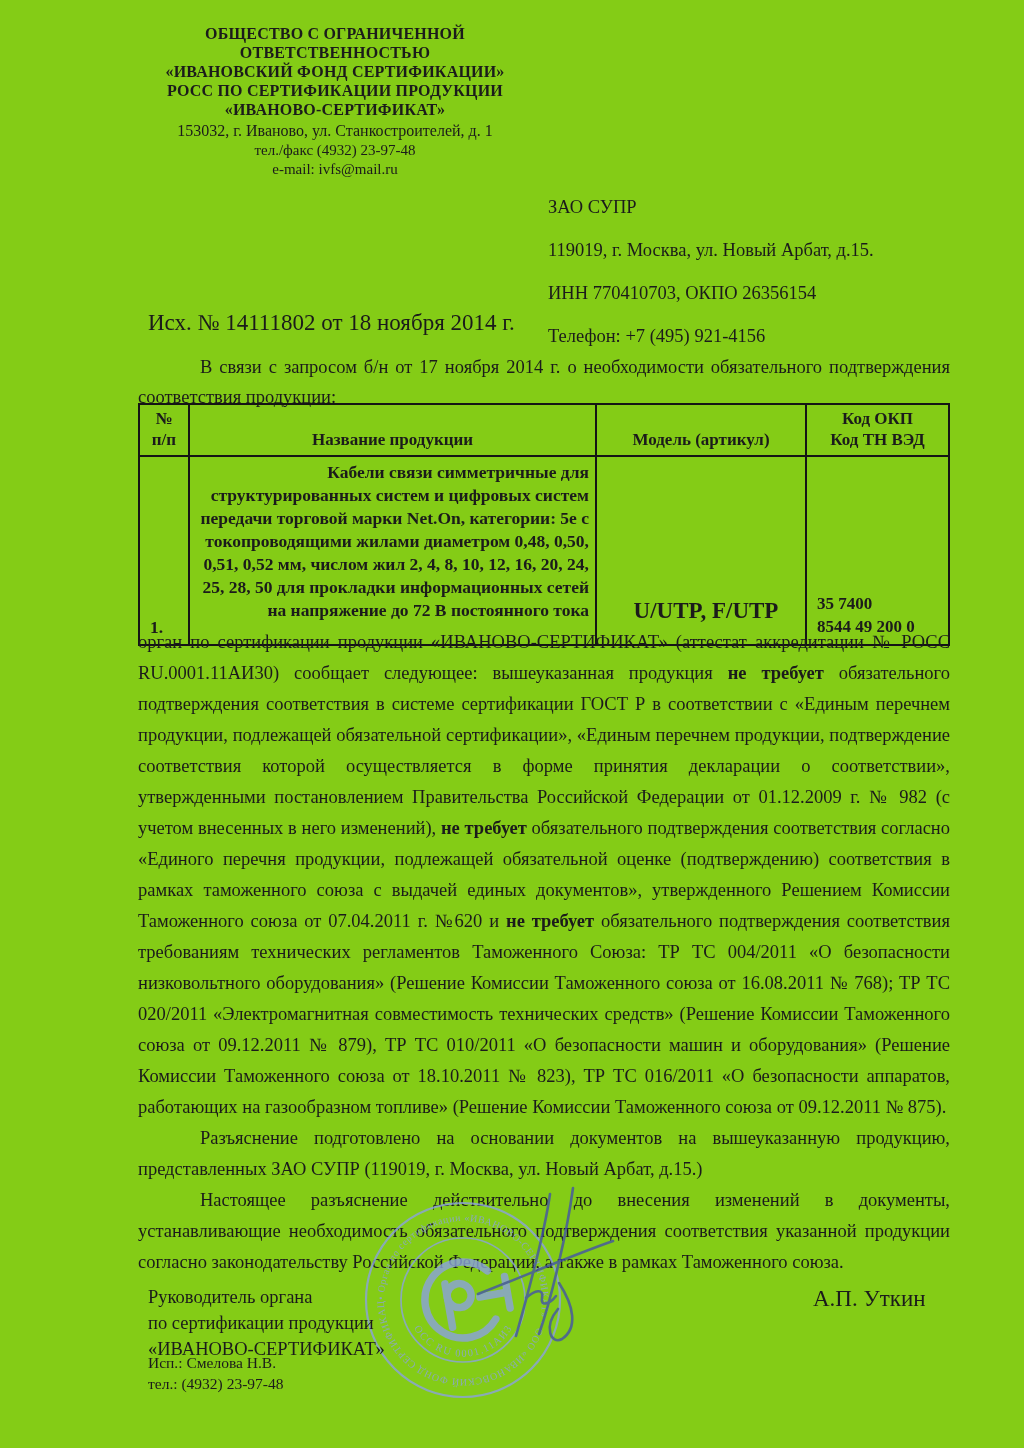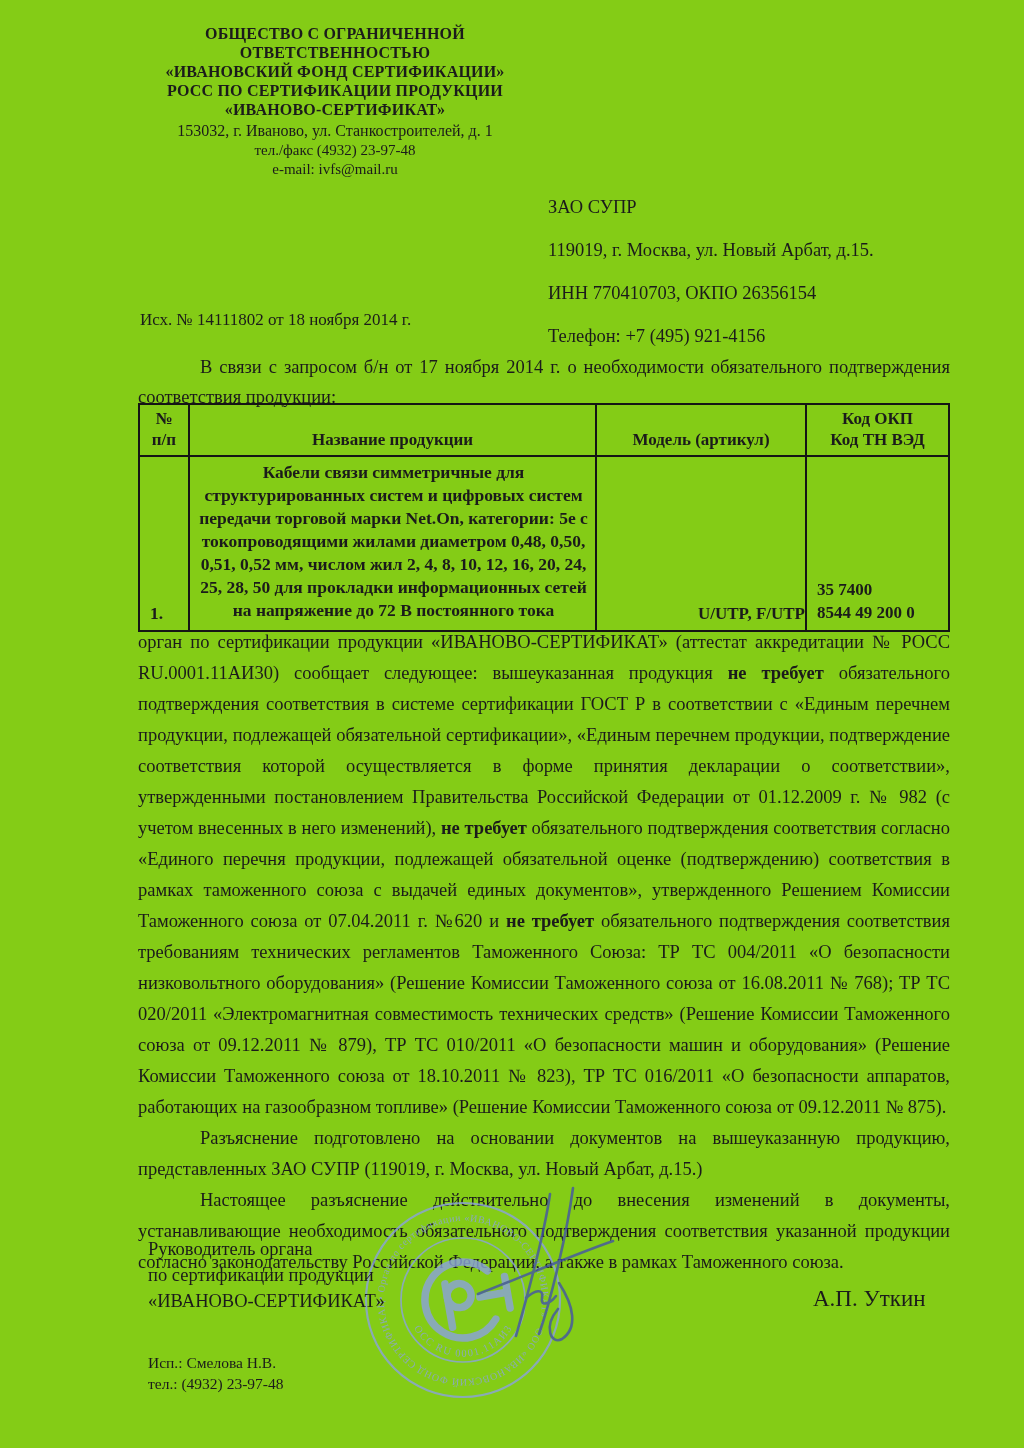--- a/index.html
+++ b/index.html
@@ -13,47 +13,47 @@
     position:absolute; left:148px; top:24px; width:374px;
     text-align:center;
   }
   .letterhead .lh-bold { font-weight:bold; font-size:16px; line-height:19px; letter-spacing:.2px; }
   .letterhead .lh-addr { font-size:16px; line-height:20px; margin-top:2px; }
   .letterhead .lh-tel  { font-size:15px; line-height:19px; }
   .letterhead .lh-mail { font-size:15px; line-height:19px; }
   .recipient { position:absolute; left:548px; top:178px; font-size:18.5px; }
   .recipient .r-name { margin-bottom:10px; }
   .recipient .r-line { line-height:27px;margin-top:16px; }
-  .outgoing { position:absolute; left:140px; top:310px; font-size:17px; }
+  .outgoing { position:absolute; left:148px; top:310px; font-size:23px; }
   .intro {
     position:absolute; left:138px; top:352px; width:812px;
     font-size:18.5px; line-height:30px; text-align:justify; text-indent:62px;
   }
   table.products {
     position:absolute; left:138px; top:403px; width:810px;
     border-collapse:collapse; table-layout:fixed;
   }
   table.products td {
     border:2px solid #151515; vertical-align:bottom; font-weight:bold;
   }
   table.products .hdr td { text-align:center; font-size:17px; line-height:21px; padding:3px 2px 5px 2px; }
   table.products .c-num  { width:50px; }
   table.products .c-name { width:407px; }
   table.products .c-model{ width:210px; }
   table.products .c-code { width:143px; }
-  .cell-name { font-size:17.5px; line-height:23px; padding:4px 6px 8px 8px; text-align:center; }
+  .cell-name { font-size:17.5px; line-height:23px; padding:4px 6px 22px 8px; text-align:right; }
   .cell-num  { font-size:17.5px; padding:0 0 6px 10px; text-align:left; }
-  .cell-model{ font-size:17px; padding:0 0 6px 10px; text-align:right; }
+  .cell-model{ font-size:23px; padding:0 0 20px 10px; text-align:center; }
   .cell-code { font-size:17px; line-height:23px; padding:0 0 6px 10px; text-align:left;margin-left:48px; }
   .bodytext {
     position:absolute; left:138px; top:627px; width:812px;
     font-size:18.5px; line-height:31px; text-align:justify;
   }
   .bodytext p.ind { text-indent:62px; }
-  .sig-title { position:absolute; left:148px; top:1236px; font-size:18.5px; line-height:26px; }
+  .sig-title { position:absolute; left:148px; top:1284px; font-size:18.5px; line-height:26px; }
   .sig-name  { position:absolute; left:813px; top:1286px; font-size:23px; }
   .executor  { position:absolute; left:148px; top:1352px; font-size:15.5px; line-height:21px; }
   .stamp-svg { position:absolute; left:330px; top:1178px; opacity:.82; filter:blur(.3px); }
   .ink { fill:none; stroke-linecap:round; }
 </style>
 </head>
 <body>
 
 <div class="page">
 

